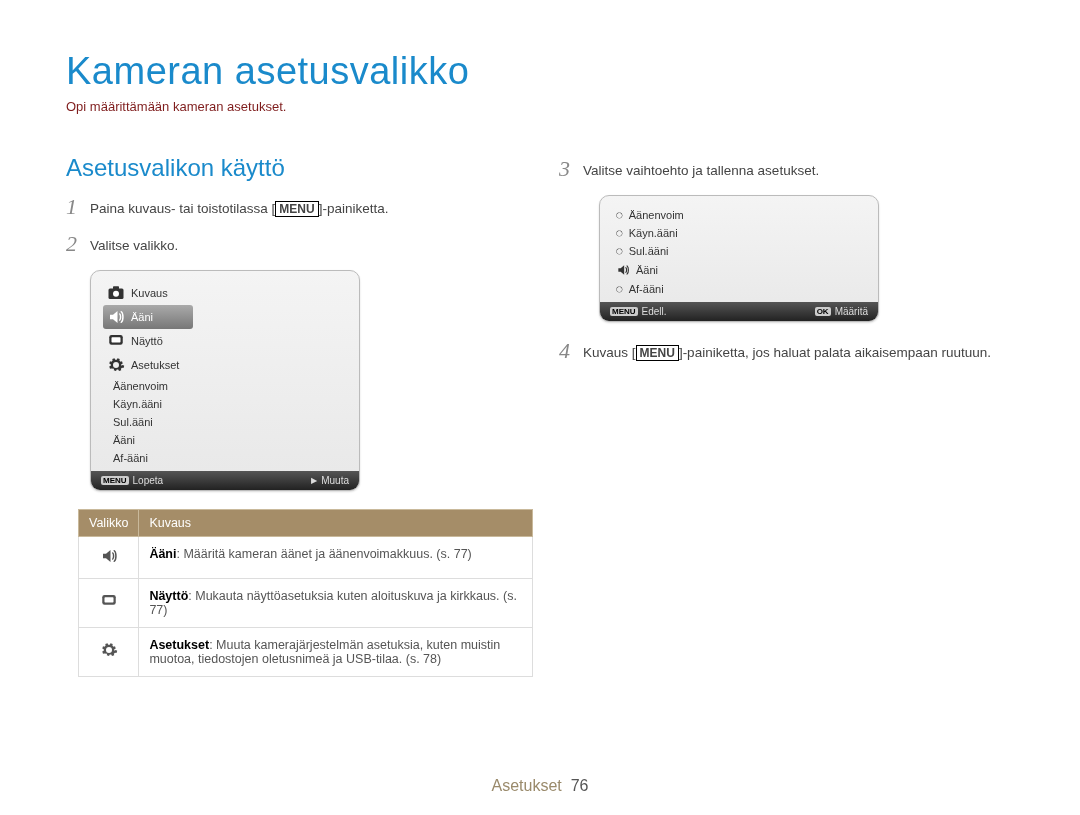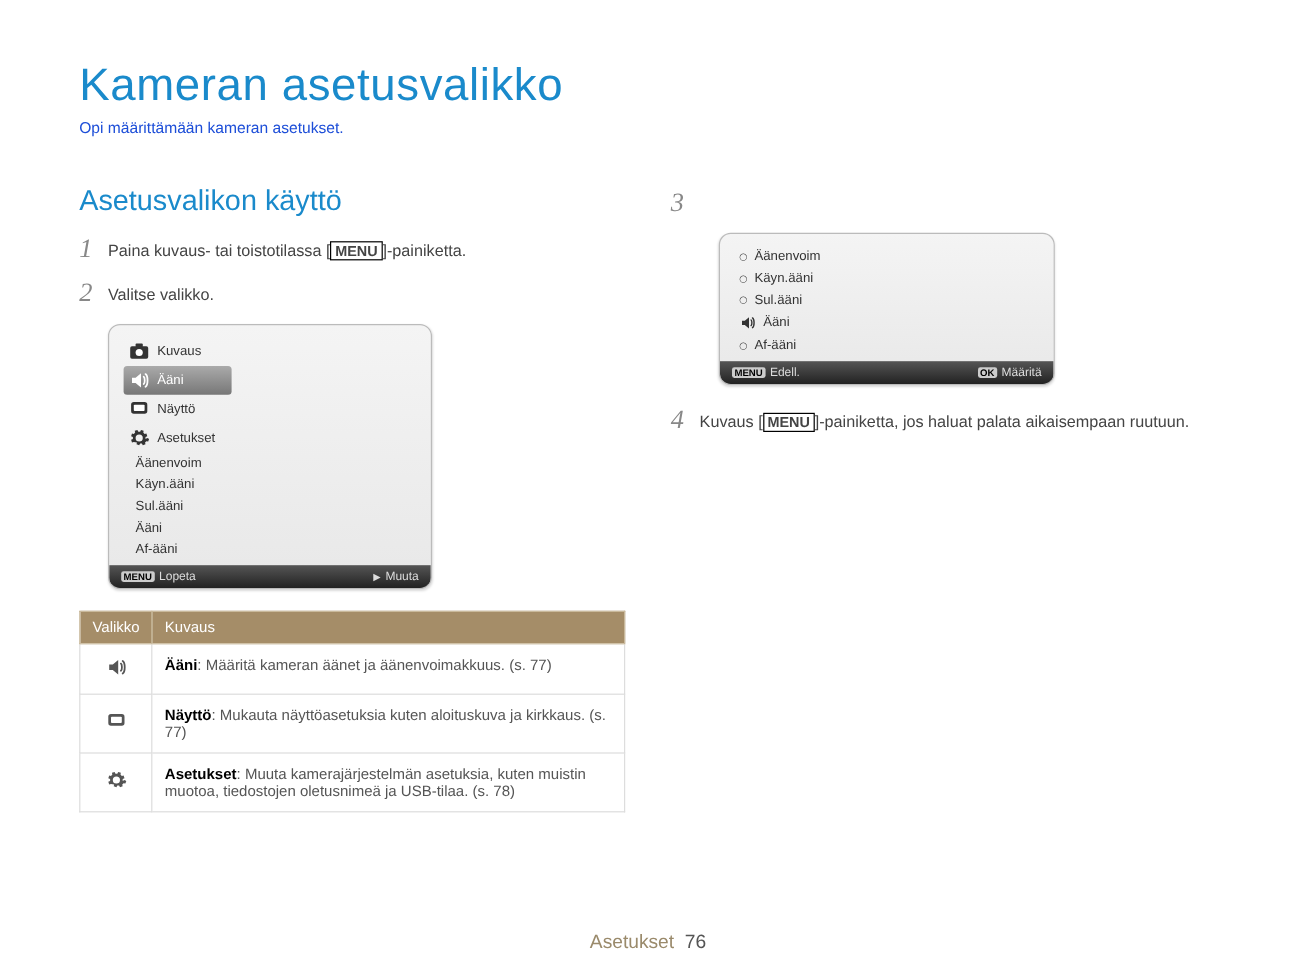--- a/index.html
+++ b/index.html
@@ -14,21 +14,21 @@
     position: relative;
   }
   h1.title {
     color: #1a8acb;
     font-weight: 400;
     font-size: 38px;
     margin: 0 0 6px 0;
     letter-spacing: 0.5px;
   }
   .subtitle {
-    color: #1d4ed8;
+    color: #7f1d1d;
     font-size: 13px;
     margin-bottom: 40px;
   }
   .cols {
     display: flex;
     gap: 38px;
   }
   .col { flex: 1; }
   h2.section {
     color: #1a8acb;
@@ -93,21 +93,21 @@
     border:1px solid #999; border-radius:4px;
     padding:4px 6px; font-size:11px;
     display:flex; flex-direction:column; gap:2px;
     width: 88px;
   }
   .val-item { padding:2px 4px; border-radius:3px;}
   .val-item.sel { background: linear-gradient(#999,#555); color:#fff; display:flex; align-items:center; gap:4px;}
   .check { font-size:10px; }
 
   
-  table.desc { width: 100%; border-collapse: collapse; font-size: 12.5px; margin-left: 0px;}
+  table.desc { width: 100%; border-collapse: collapse; font-size: 12.5px; margin-left: 12px;}
   table.desc th {
     background: #a58d68; color:#fff; font-weight:400; text-align:left;
     padding:6px 10px; border:1px solid #c9b99b;
   }
   table.desc td {
     border:1px solid #ddd; padding:10px; vertical-align: top; color:#555;
   }
   table.desc td.ic { text-align:center; vertical-align: middle; width:54px; }
   .b { color:#000; font-weight:bold; }
 
@@ -235,20 +235,21 @@
               </svg></td>
           <td><span class="b">Asetukset</span><span>: Muuta kamerajärjestelmän asetuksia, kuten muistin muotoa, tiedostojen oletusnimeä ja USB-tilaa. (s. 78)</span></td>
         </tr>
       </tbody>
     </table>
   </div>
 
   <div class="col">
     <div class="step" style="margin-top:4px">
       <div class="step-num">3</div>
+      <div class="step-text">Valitse vaihtoehto ja tallenna asetukset.</div>
     </div>
 
     <div class="screen screen2" style="margin-left:40px; width:280px;">
       <div class="screen-body">
         <div class="opt-list">
           <div class="s-row">
               <span style="font-size:6px">◯</span>
               <span>Äänenvoim</span>
             </div>
           <div class="s-row">

